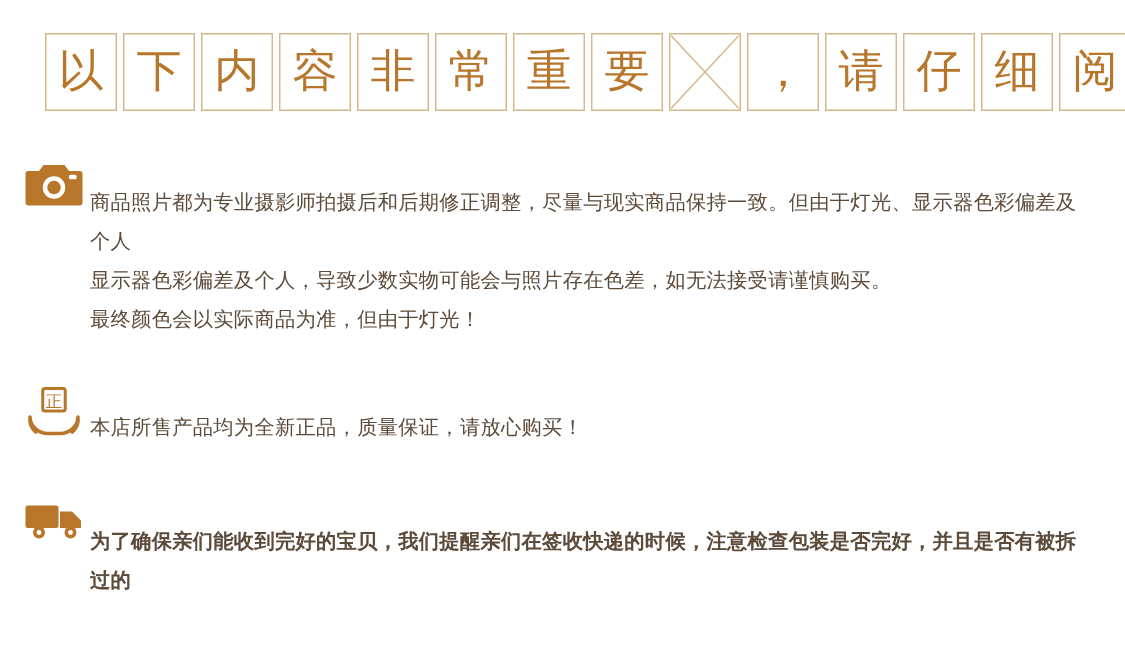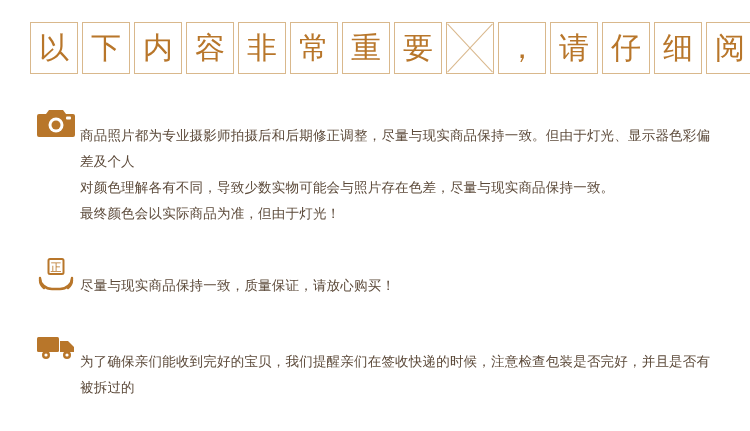--- a/index.html
+++ b/index.html
@@ -64,21 +64,21 @@
     position: absolute;
     left: 0;
     top: 96px;
     width: 750px;
   }
   .row {
     position: relative;
     display: flex;
     flex-direction: row;
     align-items: flex-start;
-    padding: 0 28px 0 36px;
+    padding: 0 28px 0 16px;
     box-sizing: border-box;
   }
   .row-icon {
     width: 44px;
     min-width: 44px;
     height: 44px;
     display: flex;
     align-items: flex-start;
     justify-content: flex-start;
     color: #b8762a;
@@ -93,21 +93,21 @@
     line-height: 26px;
     letter-spacing: 0.2px;
     padding-top: 18px;
   }
   .row-text.tight { padding-top: 16px; }
   .row-text p { margin: 0; }
 
   
   .row-1 { margin-top: 8px; }
   .row-2 { margin-top: 30px; }
-  .row-3 { margin-top: 30px; }
+  .row-3 { margin-top: 30px; font-weight: bold; }
 </style>
 </head>
 <body>
 
 <div class="page">
 
   <div class="headline">
     <div class="hl-cell">
         <span>以</span>
       </div>
@@ -159,37 +159,37 @@
       <div class="row-icon">
         <svg width="40" height="34" viewBox="0 0 40 34" fill="none">
           <path d="M3 8h7l3-4h14l3 4h7a2 2 0 0 1 2 2v19a2 2 0 0 1-2 2H3a2 2 0 0 1-2-2V10a2 2 0 0 1 2-2z" fill="#b8762a"></path>
           <circle cx="20" cy="19" r="7.5" fill="#ffffff"></circle>
           <circle cx="20" cy="19" r="4.5" fill="#b8762a"></circle>
           <rect x="30" y="10.5" width="5" height="3" rx="1" fill="#ffffff"></rect>
         </svg>
       </div>
       <div class="row-text">
         <p>商品照片都为专业摄影师拍摄后和后期修正调整，尽量与现实商品保持一致。但由于灯光、显示器色彩偏差及个人</p>
-        <p>对颜色理解各有不同，导致少数实物可能会与照片存在色差，尽量与现实商品保持一致。</p>
+        <p>显示器色彩偏差及个人，导致少数实物可能会与照片存在色差，如无法接受请谨慎购买。</p>
         <p>最终颜色会以实际商品为准，但由于灯光！</p>
       </div>
     </div>
 
     <div class="row row-2">
       <div class="row-icon">
         <svg width="40" height="36" viewBox="0 0 40 36" fill="none">
           <rect x="12.5" y="1" width="15" height="15" rx="1.5" stroke="#b8762a" stroke-width="2"></rect>
           <text x="20" y="13" text-anchor="middle" font-size="11" font-family="DejaVu Sans, sans-serif" fill="#b8762a">正</text>
           <path d="M4 20c0 6 5.5 11 12 11h8c6.5 0 12-5 12-11" stroke="#b8762a" stroke-width="2.4" fill="none" stroke-linecap="round"></path>
           <path d="M8 30c-2.5-2-4-5-4-8" stroke="#b8762a" stroke-width="2.4" fill="none" stroke-linecap="round"></path>
           <path d="M32 30c2.5-2 4-5 4-8" stroke="#b8762a" stroke-width="2.4" fill="none" stroke-linecap="round"></path>
         </svg>
       </div>
       <div class="row-text tight">
-        <p>尽量与现实商品保持一致，质量保证，请放心购买！</p>
+        <p>本店所售产品均为全新正品，质量保证，请放心购买！</p>
       </div>
     </div>
 
     <div class="row row-3">
       <div class="row-icon">
         <svg width="42" height="30" viewBox="0 0 42 30" fill="none">
           <rect x="1" y="5" width="22" height="15" rx="1.5" fill="#b8762a"></rect>
           <path d="M24 9h8l6 6v5H24V9z" fill="#b8762a"></path>
           <circle cx="10" cy="23" r="4" fill="#b8762a"></circle>
           <circle cx="10" cy="23" r="1.6" fill="#ffffff"></circle>

